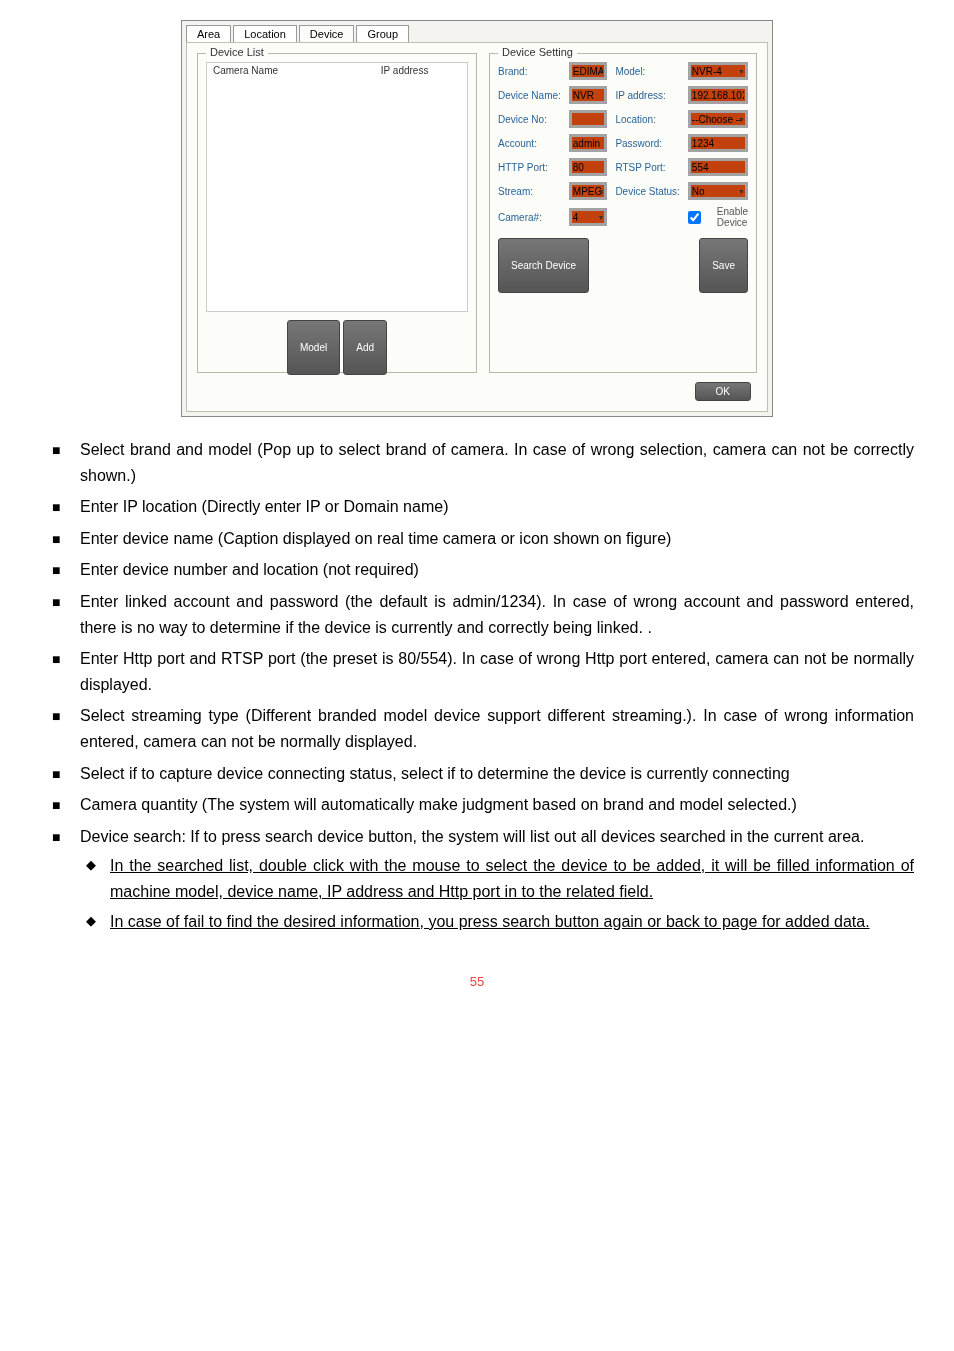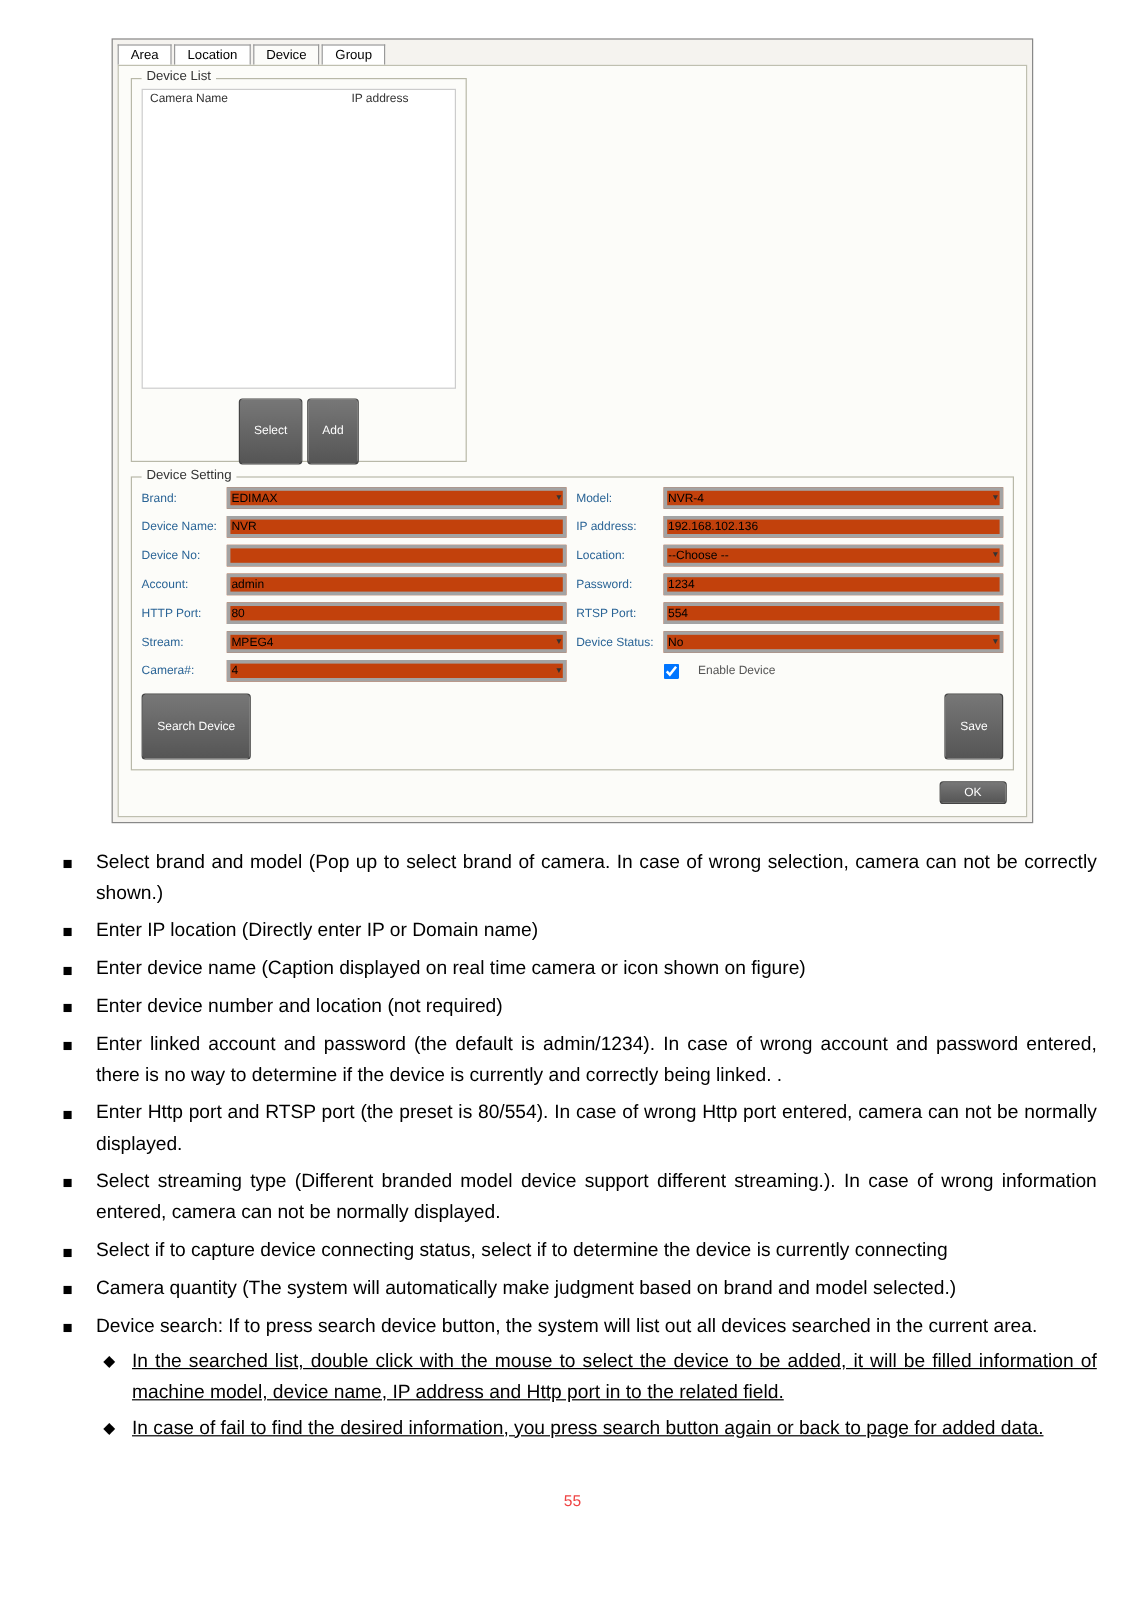--- a/index.html
+++ b/index.html
@@ -1,23 +1,23 @@
 <!DOCTYPE html>
 <html><head>
 <meta charset="utf-8">
 <style>
   * { box-sizing: border-box; margin: 0; padding: 0; }
   body { font-family: Arial, sans-serif; background: #fff; width: 954px; margin: 0 auto; padding: 20px 40px; color: #000; font-size: 16px; }
   
-  .dialog-img { margin: 12px auto 20px; width: 768px; border: 1px solid #888; background: #f5f3ef; padding: 4px; }
+  .dialog-img { margin: 0 auto 20px; width: 592px; border: 1px solid #888; background: #f5f3ef; padding: 4px; }
   .tabs { display: flex; gap: 0; margin-bottom: 0; }
   .tab { border: 1px solid #999; border-bottom: none; padding: 2px 10px; font-size: 11px; background: #fff; margin-right: 2px; cursor: pointer; }
   .tab.active { background: #fcfcf9; }
   .panel-body { border: 1px solid #bfbfb0; background: #fcfcf9; padding: 10px; position: relative; }
-  .two-col { display: flex; gap: 12px; flex-direction: column; }
+  .two-col { display: flex; gap: 12px; }
   .fieldset { border: 1px solid #b8b8a8; padding: 8px; position: relative; background: #fcfcf9; font-size: 11px; }
   .fieldset-legend { position: absolute; top: -8px; left: 8px; background: #fcfcf9; padding: 0 4px; font-size: 11px; color: #333; }
   .device-list { width: 280px; height: 320px; }
   .list-box { border: 1px solid #ccc; height: 250px; background: #fff; font-size: 11px; }
   .list-header { display: flex; font-size: 10px; color: #333; padding: 2px 6px; }
   .list-header span:first-child { flex: 1.2; }
   .list-header span:last-child { flex: 1; text-align: center; }
   .device-setting { flex: 1; height: 320px; }
   .form-grid { display: grid; grid-template-columns: auto 1fr auto 1fr; gap: 6px 8px; align-items: center; }
   .form-label { font-size: 10px; color: #2a6496; white-space: nowrap; }
@@ -54,21 +54,21 @@
     <div class="two-col">
       <div class="fieldset device-list">
         <div class="fieldset-legend">Device List</div>
         <div class="list-box">
           <div class="list-header">
             <span>Camera Name</span>
             <span>IP address</span>
           </div>
         </div>
         <div class="btn-row">
-          <button class="btn">Select</button>
+          <button class="btn">Model</button>
           <button class="btn">Add</button>
         </div>
       </div>
       <div class="fieldset device-setting">
         <div class="fieldset-legend">Device Setting</div>
         <div class="form-grid">
           <span class="form-label">Brand:</span>
           <div class="select-wrap"><input class="form-input" value="EDIMAX" style=""></div>
           <span class="form-label">Model:</span>
           <div class="select-wrap"><input class="form-input" value="NVR-4" style=""></div>

